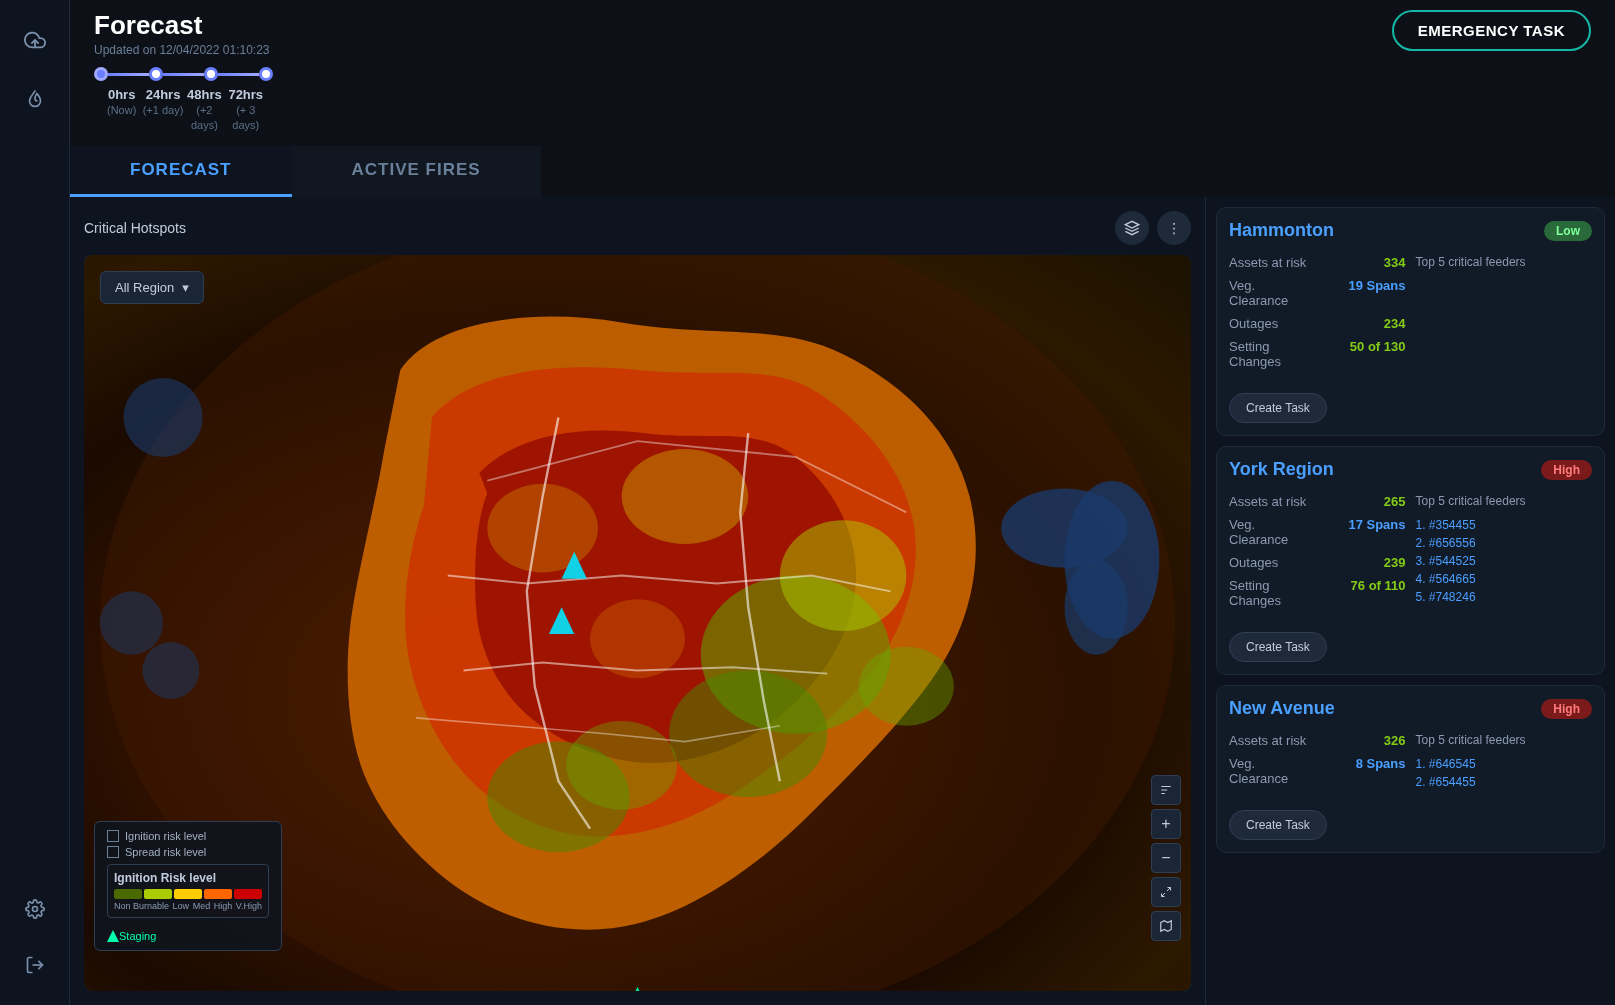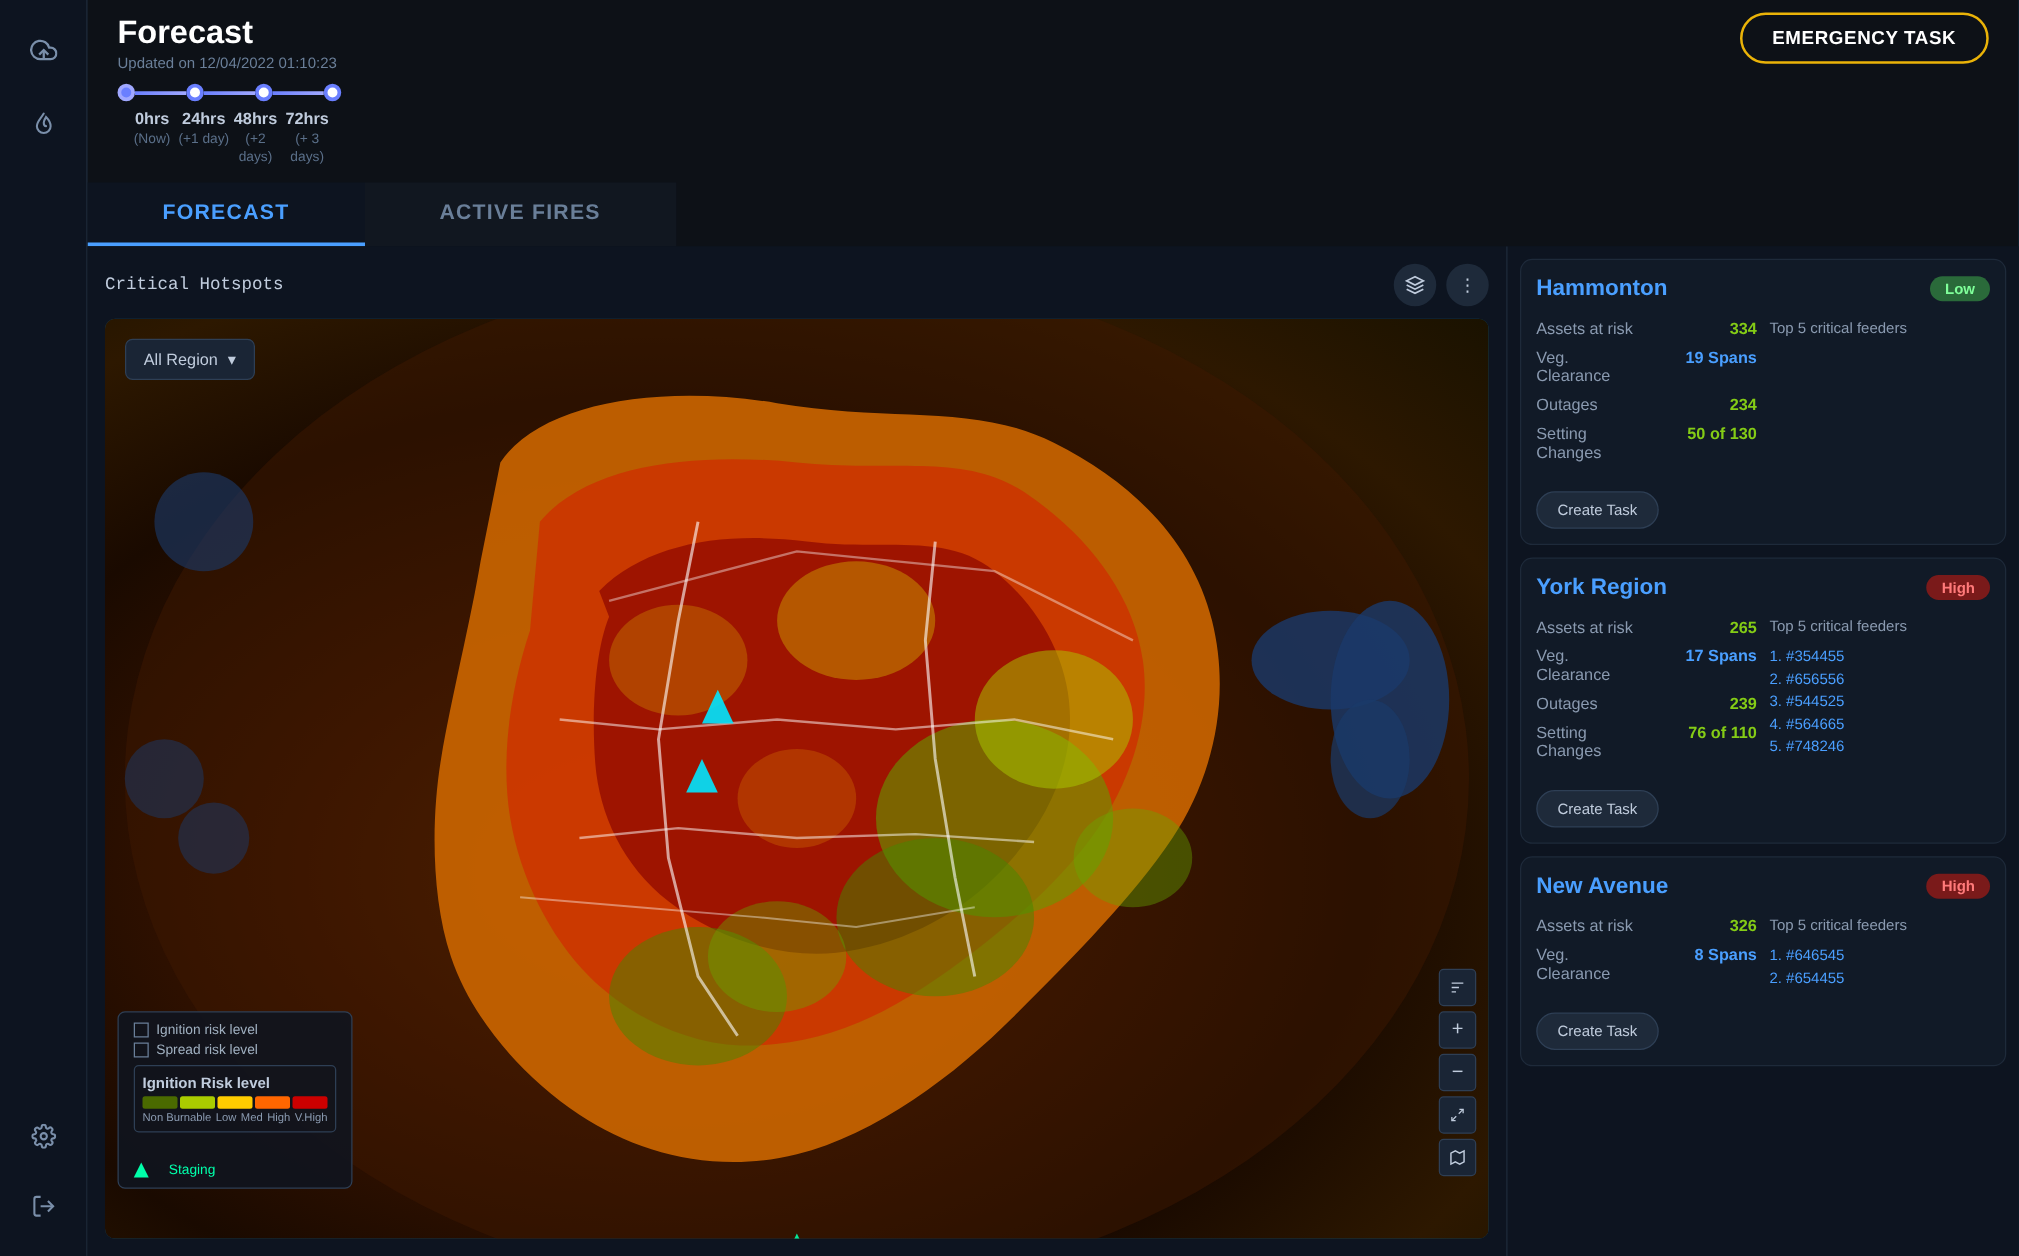--- a/index.html
+++ b/index.html
@@ -66,21 +66,21 @@
       font-weight: 700;
       color: #ffffff;
     }
     .header-updated {
       font-size: 12px;
       color: #6a7f99;
       margin-top: 2px;
     }
     .emergency-btn {
       background: transparent;
-      border: 2px solid #eab308;
+      border: 2px solid #14b8a6;
       color: #ffffff;
       padding: 10px 24px;
       border-radius: 24px;
       font-size: 15px;
       font-weight: 600;
       cursor: pointer;
       letter-spacing: 0.5px;
       white-space: nowrap;
     }
 
@@ -126,21 +126,20 @@
     .map-header {
       display: flex;
       justify-content: space-between;
       align-items: center;
       margin-bottom: 10px;
     }
     .map-title {
       font-size: 14px;
       color: #c0ccdd;
       font-weight: 500;
-      font-family: Liberation Mono, monospace;
     }
     .map-controls {
       display: flex;
       gap: 8px;
     }
     .map-ctrl-btn {
       width: 34px;
       height: 34px;
       border-radius: 50%;
       background: #1e2a3a;
@@ -578,21 +577,21 @@
                 <div class="legend-color-box" style="background:#cc0000;"></div>
               </div>
               <div class="legend-color-labels">
                 <span>Non Burnable</span>
                 <span>Low</span>
                 <span>Med</span>
                 <span>High</span>
                 <span>V.High</span>
               </div>
             </div>
-            <div style="margin-top:24px; display:flex; align-items:center; gap:16px;">
+            <div style="margin-top:12px; display:flex; align-items:center; gap:0;">
               <div style="width:0;height:0;border-left:6px solid transparent;border-right:6px solid transparent;border-bottom:12px solid #00ffaa;"></div>
               <span style="font-size:11px; color:#00ffaa;">Staging</span>
             </div>
           </div>
 
           <div class="map-zoom-controls">
             <button class="zoom-btn">
               <svg width="14" height="14" viewBox="0 0 24 24" fill="none" stroke="currentColor" stroke-width="2">
                 <line x1="4" y1="6" x2="20" y2="6"></line>
                   <line x1="4" y1="12" x2="14" y2="12"></line>

